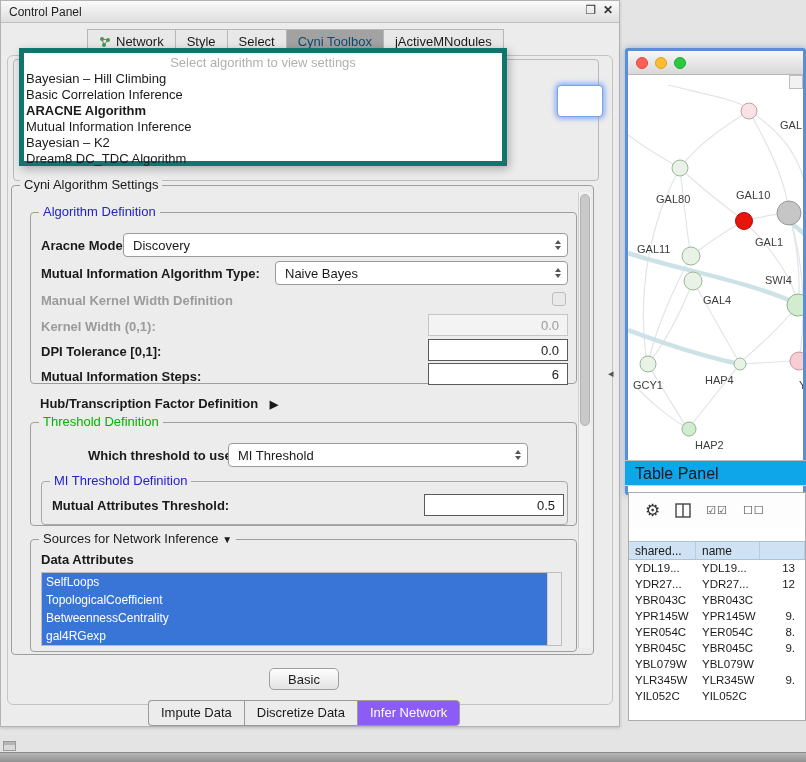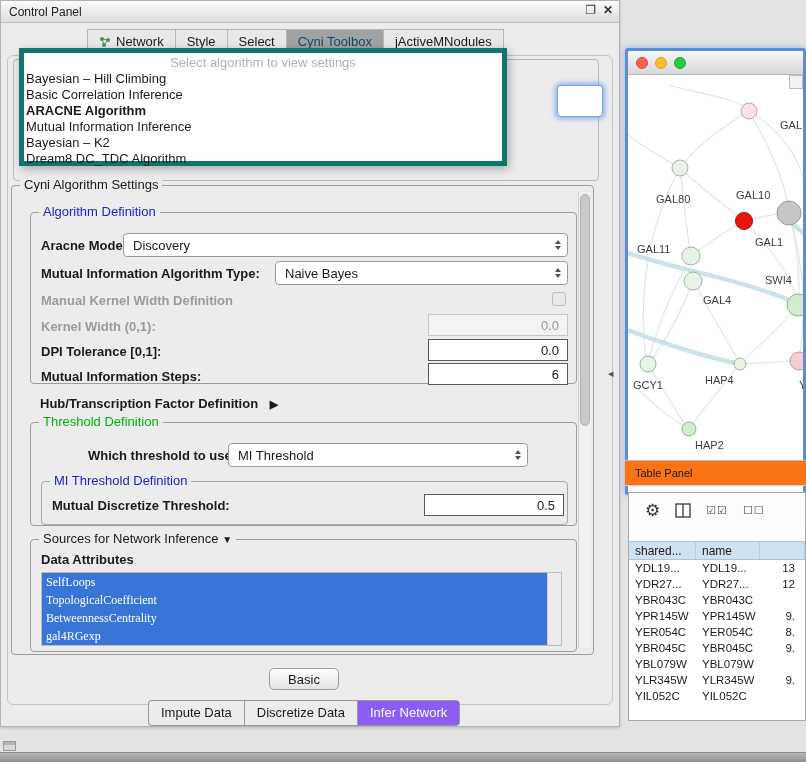--- a/index.html
+++ b/index.html
@@ -75,21 +75,21 @@
 
   .checkbox { position:absolute; width:14px; height:14px; background:#e9e9e9;
               border:1px solid #bdbdbd; border-radius:3px; }
 
   .scrollbar-v { position:absolute; background:#f1f1f1; border-left:1px solid #d0d0d0; }
   .scroll-thumb { position:absolute; left:1px; right:1px; background:#c9c9c9;
                   border:1px solid #b2b2b2; border-radius:6px; }
 
   .attr-list { position:absolute; background:#fff; border:1px solid #bdbdbd; overflow:hidden; }
   .attr-row { height:18px; line-height:18px; background:var(--selection-blue,#3875d7);
-              color:#fff; font-size:12px; padding-left:4px; width:506px;font-family:Liberation Serif, serif; }
+              color:#fff; font-size:12px; padding-left:4px; width:506px; }
   .attr-scroll { position:absolute; right:0; top:0; bottom:0; width:14px;
                  background:#ececec; border-left:1px solid #cfcfcf; }
 
   .btn { position:absolute; background:linear-gradient(#fefefe,#e2e2e2);
          border:1px solid #9e9e9e; border-radius:5px; font-size:13px;
          display:flex; align-items:center; justify-content:center; }
 
   .bottom-tabs { position:absolute; left:147px; top:699px; display:flex; }
   .btab { padding:4px 12px 5px; border:1px solid #9a9a9a; border-right:none;
           background:#ececec; font-size:13px; }
@@ -107,23 +107,23 @@
   .light { width:12px; height:12px; border-radius:50%; }
   .light.red    { background:var(--traffic-red,#ff5f57);   border:1px solid #dd4741; }
   .light.yellow { background:var(--traffic-yellow,#febc2e); border:1px solid #dba123; }
   .light.green  { background:var(--traffic-green,#2ac940);  border:1px solid #21a834; }
   .net-canvas { position:relative; width:100%; height:419px; background:#fff; overflow:hidden; }
   .node-label { position:absolute; font-size:11px; color:#3c3c3c; white-space:nowrap; }
   .scroll-corner { position:absolute; right:0; top:0; width:14px; height:14px;
                    background:#f2f2f2; border:1px solid #bdbdbd; }
 
   
-  .tp-header { left:625px; top:460px; width:181px; height:26px; background:#f97316;
+  .tp-header { left:625px; top:460px; width:181px; height:26px; background:#0ea5e9;
                border-top:1px solid #bdbdbd; border-bottom:1px solid #d2d2d2;
-               line-height:25px; padding-left:10px; font-size:11px; }
+               line-height:25px; padding-left:10px; font-size:16px; }
   .tbl-win { left:628px; top:492px; width:178px; height:229px; background:#fff;
              border:1px solid #ababab; overflow:hidden; }
   .tbl-toolbar { height:34px; display:flex; align-items:center; gap:15px;
                  padding-left:16px; background:#fdfdfd; }
   .icon-gear { font-size:17px; color:#333; }
   .icon-checks { font-size:11px; color:#444; letter-spacing:1px; }
   .tbl-head { position:absolute; left:0; top:48px; width:100%; height:19px;
               background:#cfe2f3; border-top:1px solid #aac4db; border-bottom:1px solid #aac4db;
               display:flex; }
   .tbl-head .cell { font-size:12px; line-height:18px; padding-left:6px;
@@ -246,21 +246,21 @@
       <div class="combo" style="left:197px; top:20px; width:300px; height:24px;">
         <span>MI Threshold</span>
         <span class="arrows">
             <span class="tri-up"></span>
             <span class="tri-dn"></span>
           </span>
       </div>
 
       <div class="group" style="left:10px; top:58px; width:527px; height:44px; border-color:#a8a8a8;">
         <span class="legend blue">MI Threshold Definition</span>
-        <div class="lbl" style="left:10px; top:16px;">Mutual Discretize Threshold:</div>
+        <div class="lbl" style="left:10px; top:16px;">Mutual Attributes Threshold:</div>
         <div class="field" style="left:382px; top:12px; width:140px; height:22px;">0.5</div>
       </div>
     </div>
 
     <div class="group" style="left:18px; top:353px; width:547px; height:113px;">
       <span class="legend">
         <span>Sources for Network Inference</span>
         <span style="font-size:10px;">▼</span>
       </span>
       <div class="lbl" style="left:10px; top:12px;">Data Attributes</div>

